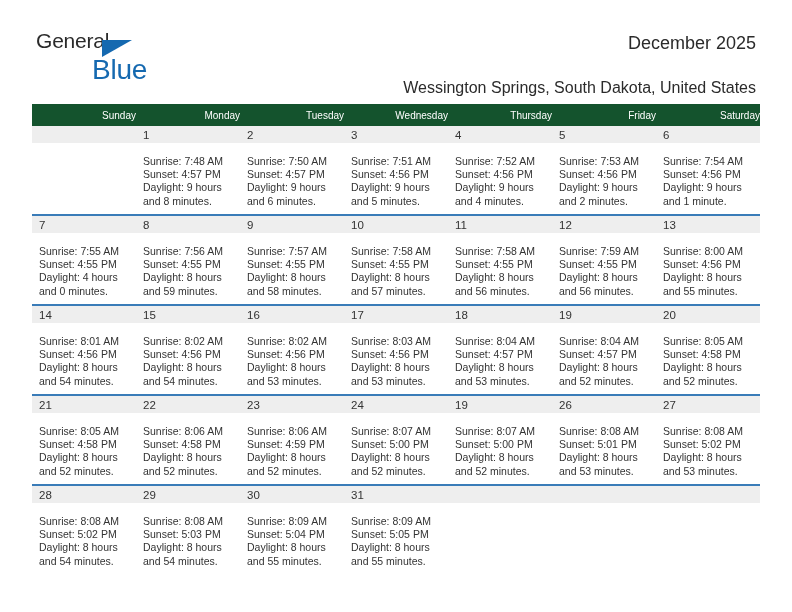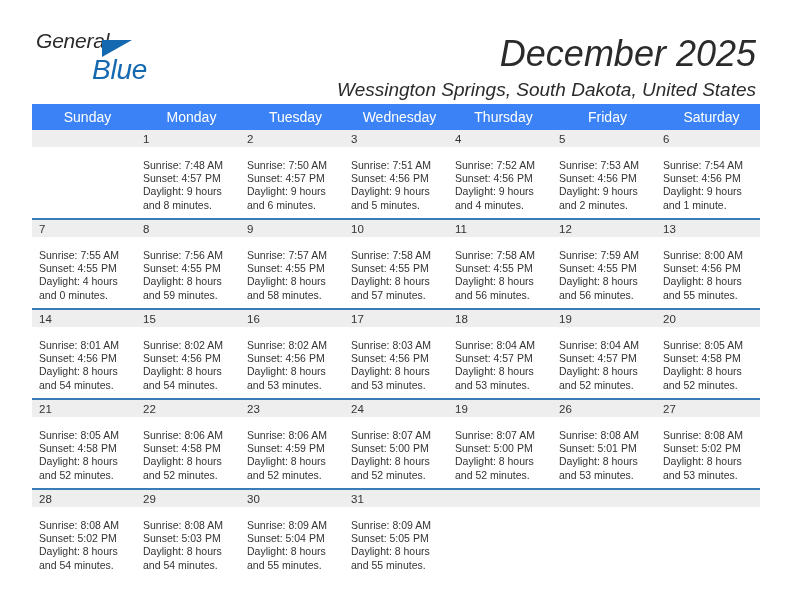--- a/index.html
+++ b/index.html
@@ -21,21 +21,20 @@
     box-sizing: border-box;
   }
 
   
   .header {
     position: absolute;
     left: 0;
     top: 0;
     width: 792px;
     height: 104px;
-    font-style: italic;
   }
   .logo {
     position: absolute;
     left: 36px;
     top: 30px;
     width: 120px;
     height: 52px;
   }
   .logo-general {
     position: absolute;
@@ -63,50 +62,50 @@
     font-size: 28px;
     letter-spacing: -0.2px;
     color: #1569b0;
     line-height: 1;
   }
 
   .title {
     position: absolute;
     right: 36px;
     top: 33px;
-    font-size: 36px;
+    font-size: 18px;
     color: #2b2b2b;
     text-align: right;
     white-space: nowrap;
   }
   .subtitle {
     position: absolute;
     right: 36px;
     top: 79px;
-    font-size: 19px;
+    font-size: 16px;
     color: #2b2b2b;
     text-align: right;
     white-space: nowrap;
   }
 
   
   .calendar {
     position: absolute;
     left: 32px;
     top: 104px;
     width: 728px;
     border-collapse: collapse;
     table-layout: fixed;
   }
   .dow-row th {
-    background: #3b82f6;
+    background: #14532d;
     color: #ffffff;
-    font-size: 14px;
+    font-size: 10px;
     font-weight: normal;
-    text-align: center;
+    text-align: right;
     padding: 5px 0 5px 7px;
     height: 12px;
     border: none;
   }
   .week-row td {
     vertical-align: top;
     padding: 0;
     border: none;
     border-top: 2px solid #3a7cb8;
     height: 88px;

